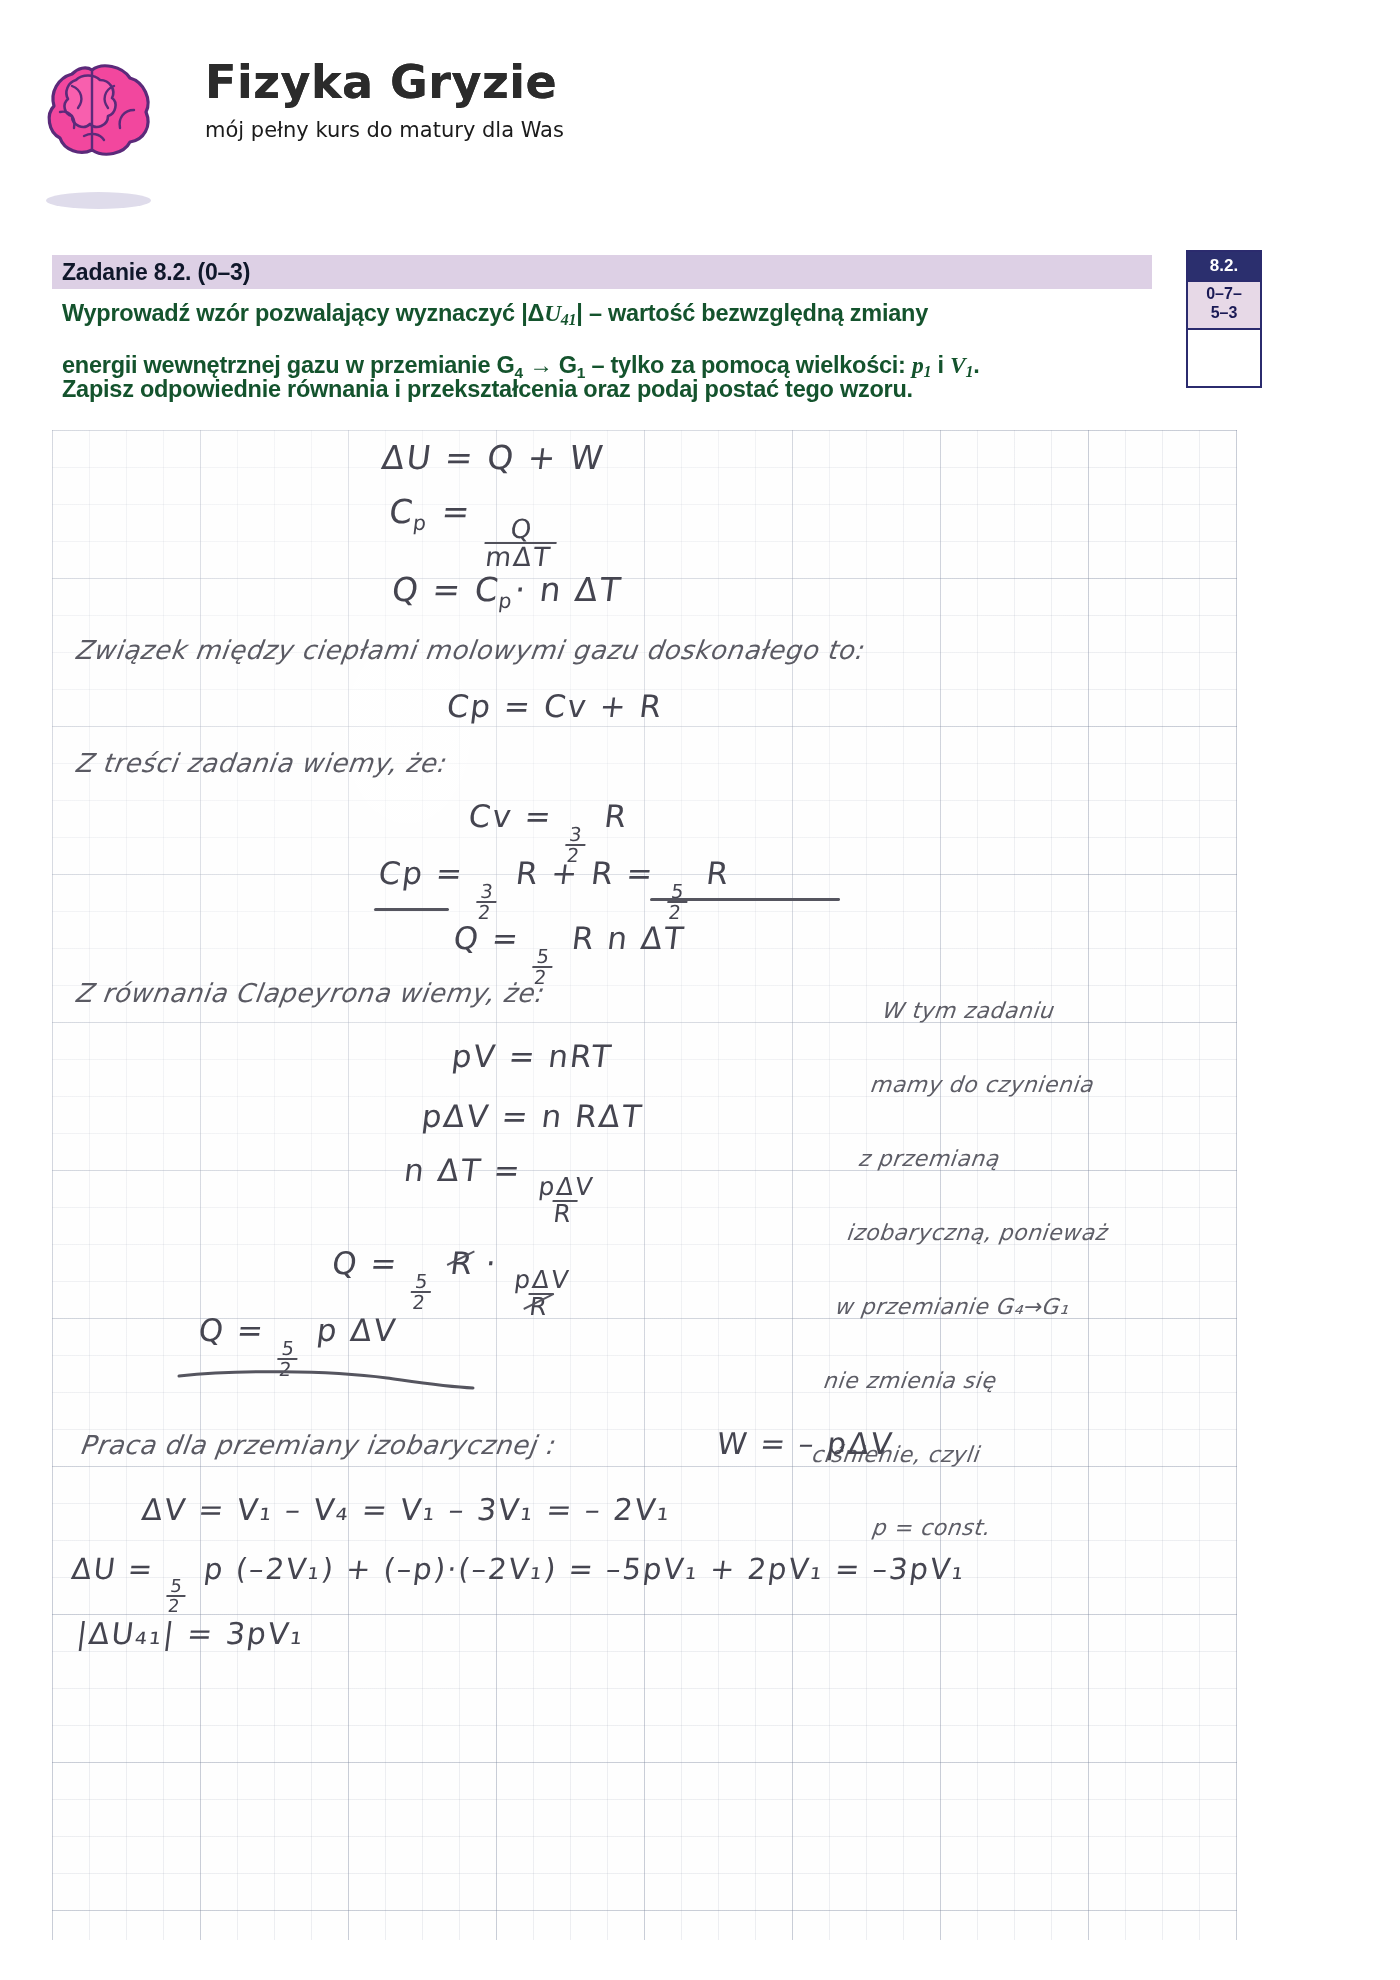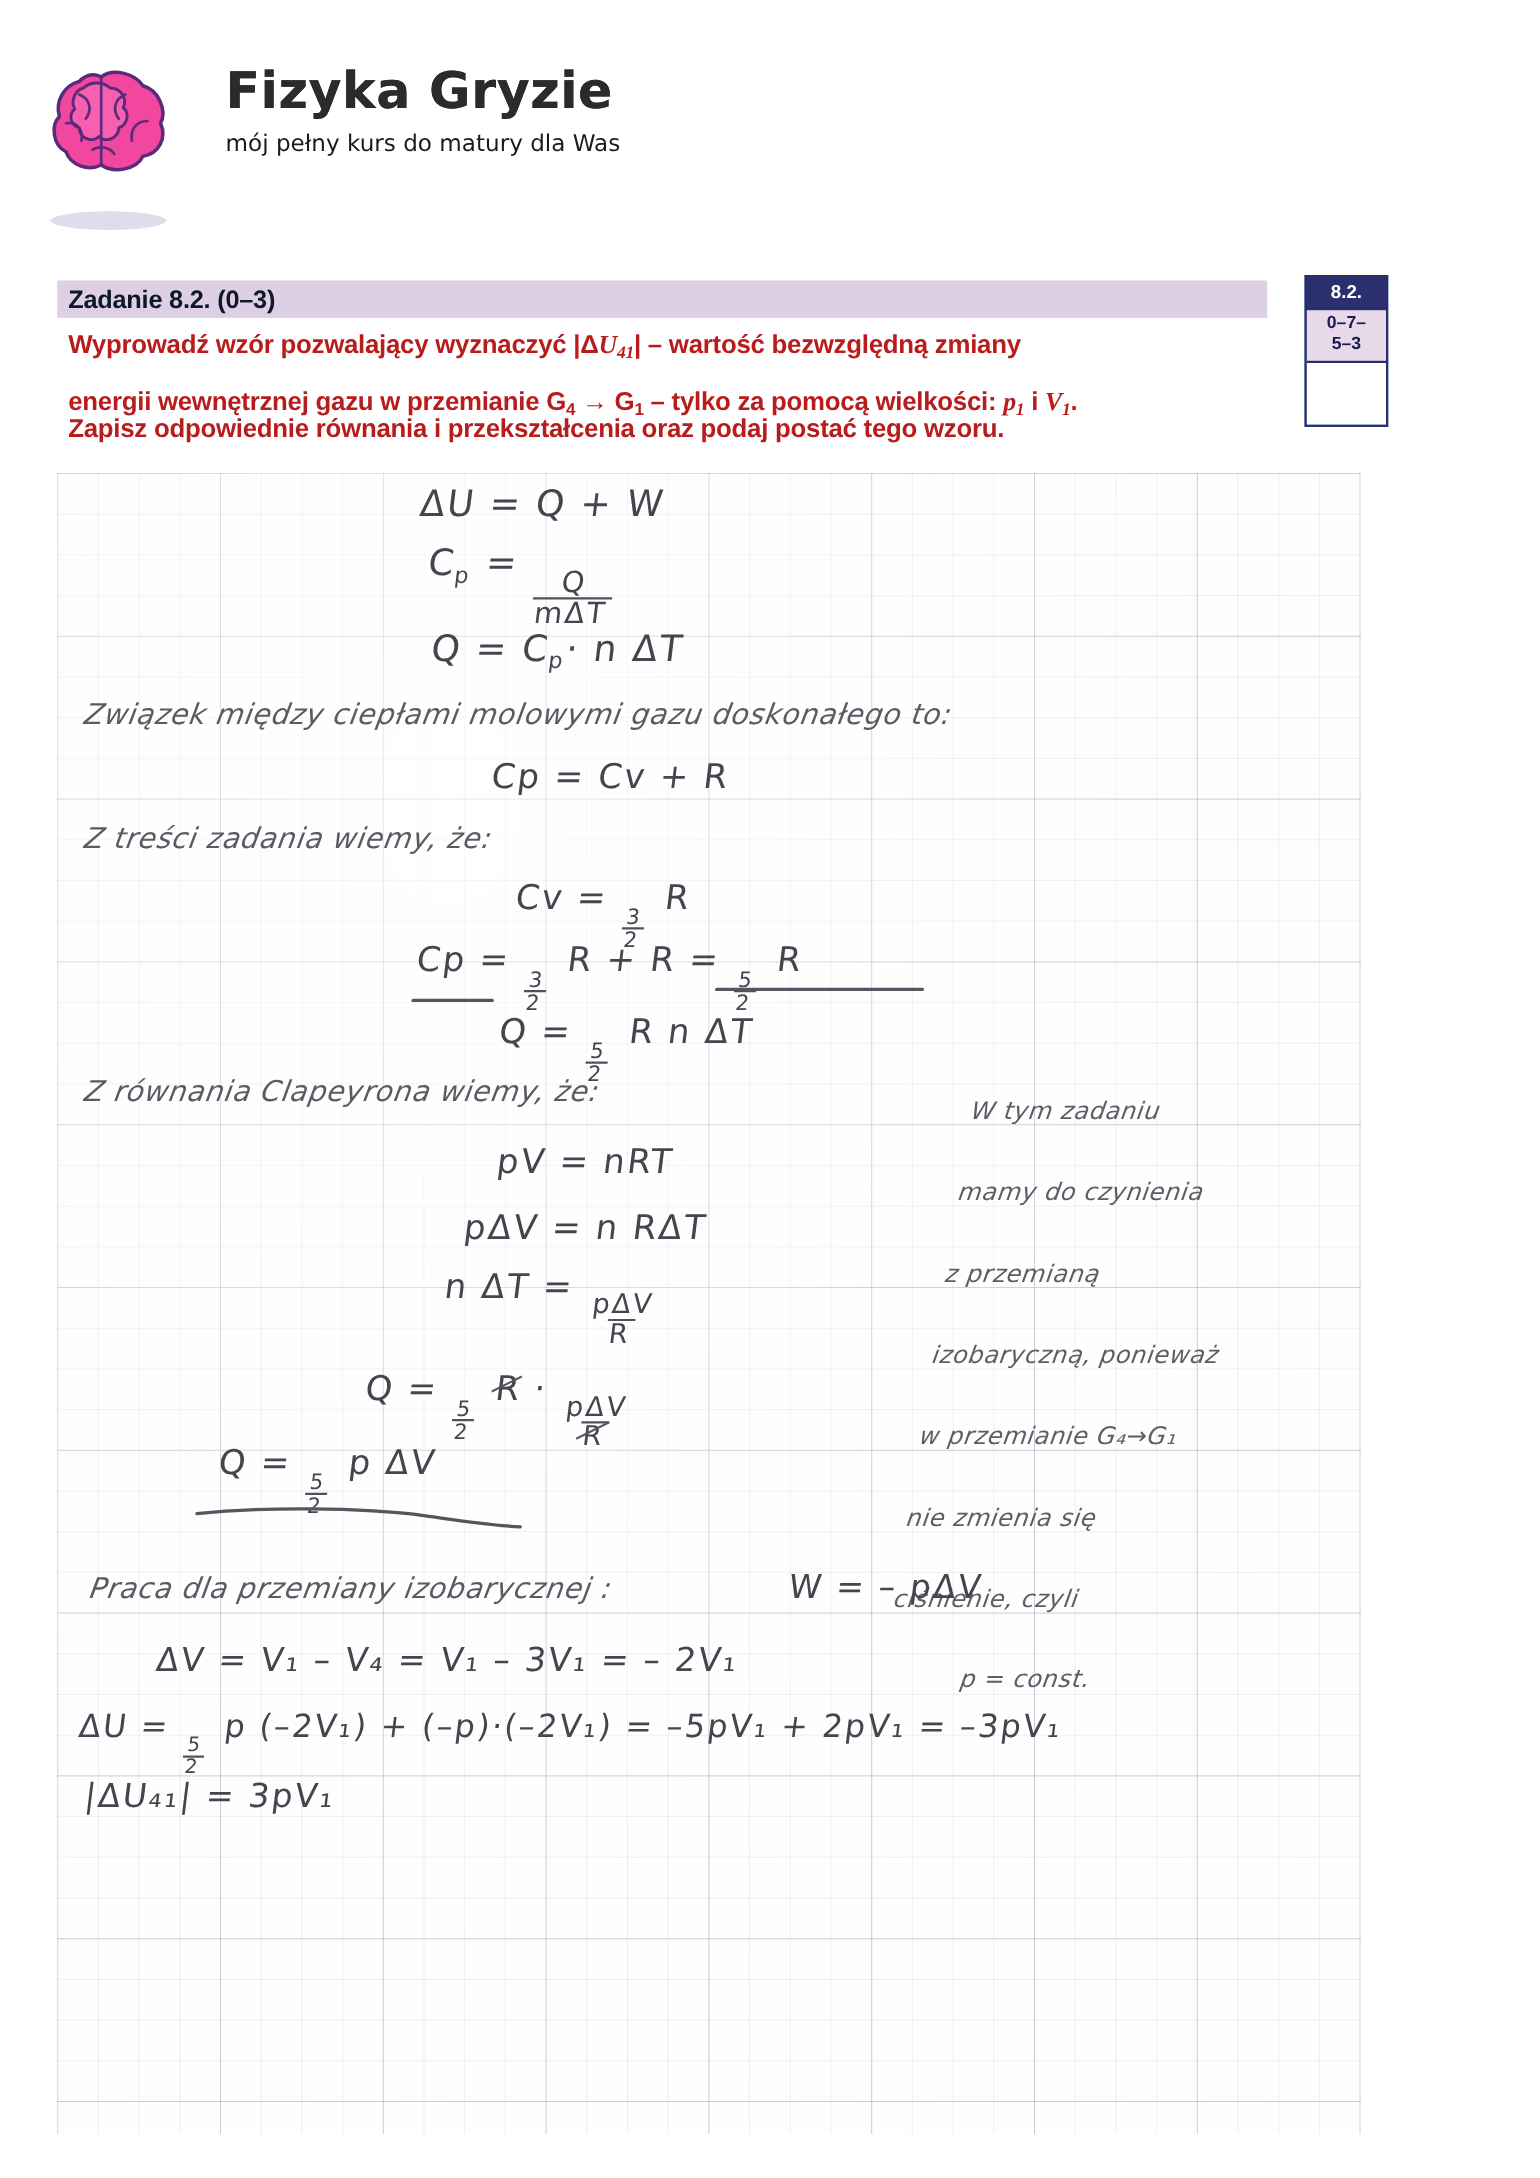--- a/index.html
+++ b/index.html
@@ -84,21 +84,21 @@
     color: #0f172a;
     letter-spacing: -0.2px;
     white-space: nowrap;
   }
   .task-line {
     position: absolute;
     left: 62px;
     font-family: "Liberation Sans", sans-serif;
     font-size: 23.5px;
     font-weight: bold;
-    color: #b91c1c;
+    color: #14532d;
     letter-spacing: -0.25px;
     white-space: nowrap;
   }
   #task-line-1 { top: 45px; }
   #task-line-2 { top: 97px; }
   #task-line-3 { top: 121px; }
   .it { font-style: italic; font-family: "Liberation Serif", serif; font-weight: bold; }
   .sub { font-size: 0.68em; vertical-align: -0.28em; font-style: italic;
          font-family: "Liberation Serif", serif; }
   .subu { font-size: 0.66em; vertical-align: -0.3em; }

